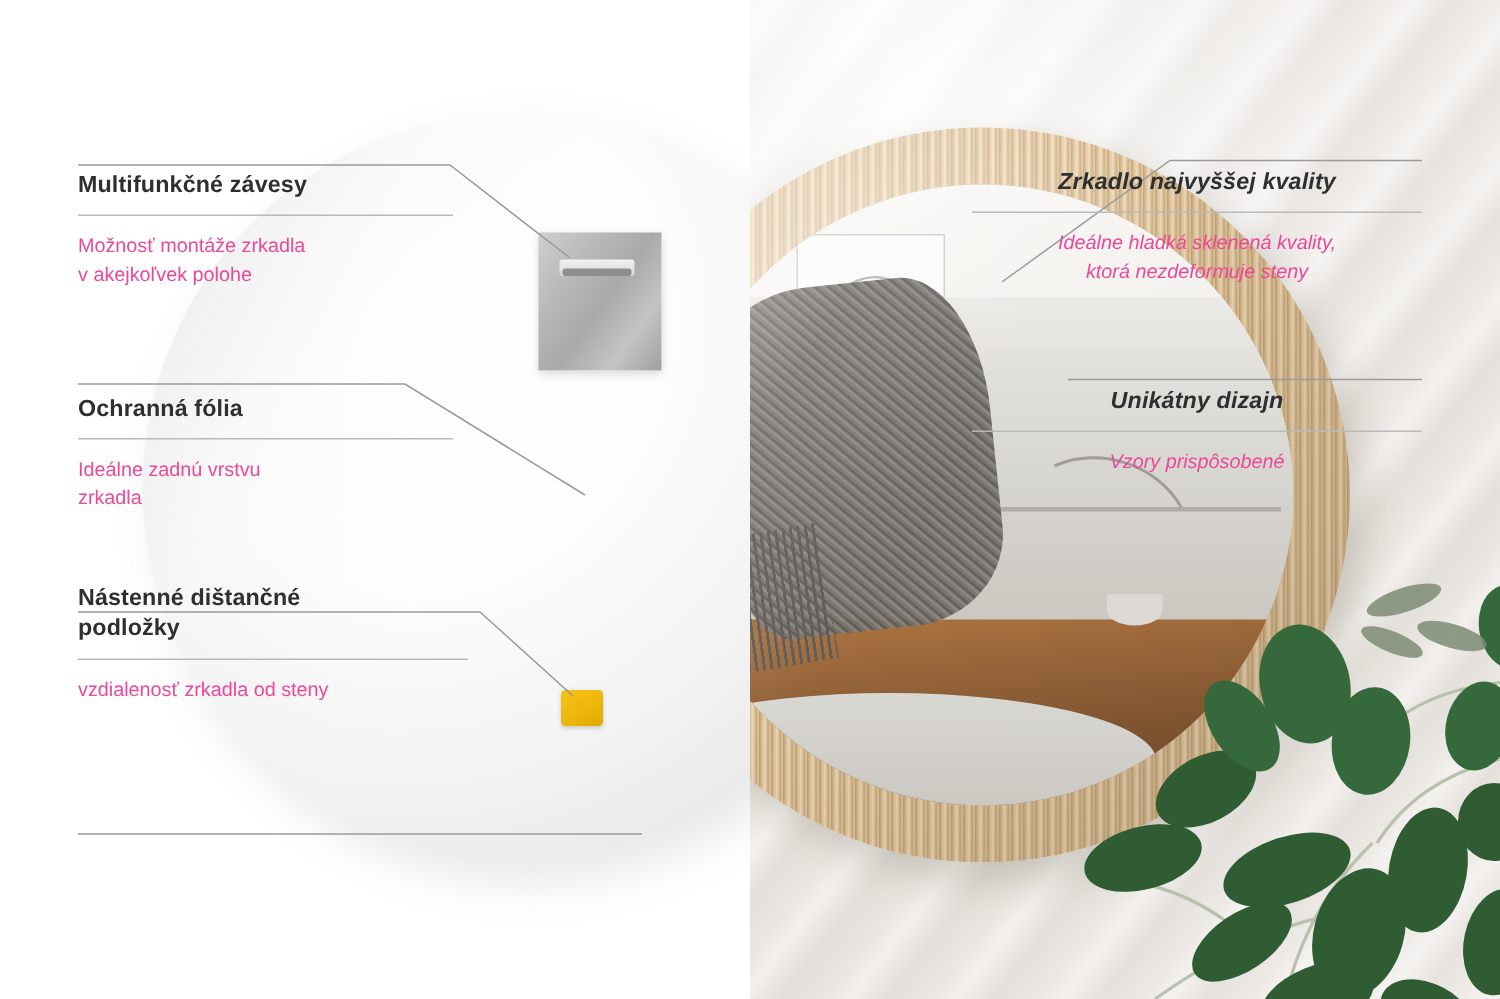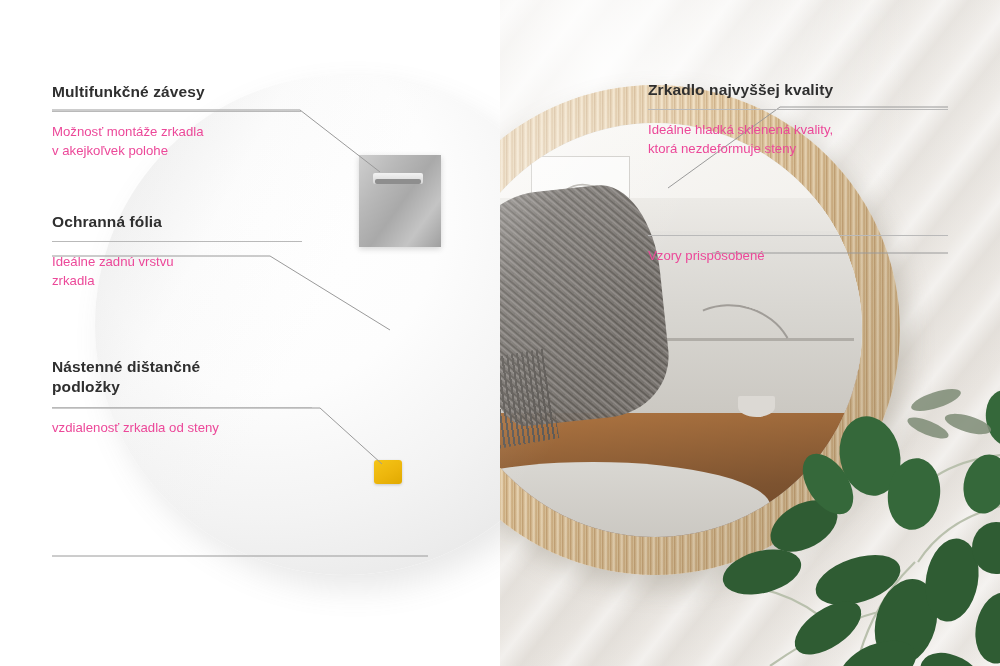--- a/index.html
+++ b/index.html
@@ -145,31 +145,31 @@
   .refl-art {
     position:absolute; left:20%; top:8%; width:24%; height:29%;
     background:rgba(255,255,255,.55);
     border:1px solid rgba(195,192,187,.75);
   }
 
   
   .leaves { position:absolute; right:-20px; bottom:-30px; width:320px; height:330px; }
 
   
-  .callout { position:absolute; }
+  .callout { position:absolute;margin-top:32px; }
   .callout h3 {
     font-size:15.5px; font-weight:bold; color:#2f2f2f; letter-spacing:.1px;
     line-height:1.32; white-space:nowrap;
   }
   .callout .rule { height:1px; background:#b9b9b9; margin:9px 0 10px 0; }
   .callout p {
     font-size:13.2px; color:#ec4899; line-height:1.44; font-weight:400;
   }
   .callout.left { text-align:left; }
-  .callout.right { text-align:left; }
+  .callout.right { text-align:center;font-style:italic; }
   .callout.right h3 { white-space:nowrap; }
 
   svg.lines { position:absolute; left:0; top:0; width:1000px; height:666px; pointer-events:none; }
 
   
   .hanger {
     position:absolute; left:359px; top:155px; width:82px; height:92px;
     background:linear-gradient(126deg,#cfcfcf 0%, #b9b9b9 28%, #a9a9a9 52%, #c4c4c4 76%, #9f9f9f 100%);
     box-shadow:0 2px 6px rgba(0,0,0,.16);
   }
@@ -290,21 +290,21 @@
     </g>
   </svg>
 
   <div class="callout left" style="left:52px; top:82px; width:250px;">
     <h3>Multifunkčné závesy</h3>
     <div class="rule"></div>
     <p>Možnosť montáže zrkadla</p>
     <p>v akejkoľvek polohe</p>
   </div>
 
-  <div class="callout left" style="left:52px; top:212px; width:250px;">
+  <div class="callout left" style="left:52px; top:231px; width:250px;">
     <h3>Ochranná fólia</h3>
     <div class="rule"></div>
     <p>Ideálne zadnú vrstvu</p>
     <p>zrkadla</p>
   </div>
 
   <div class="callout left" style="left:52px; top:357px; width:260px;">
     <h3>Nástenné dištančné</h3>
     <h3>podložky</h3>
     <div class="rule"></div>
@@ -313,17 +313,18 @@
 
 
   <div class="callout right" style="right:52px; top:80px; width:300px;">
     <h3>Zrkadlo najvyššej kvality</h3>
     <div class="rule"></div>
     <p>Ideálne hladká sklenená kvality,</p>
     <p>ktorá nezdeformuje steny</p>
   </div>
 
   <div class="callout right" style="right:52px; top:226px; width:300px;">
+    <h3>Unikátny dizajn</h3>
     <div class="rule"></div>
     <p>Vzory prispôsobené</p>
   </div>
 
 </div>
 
 </body></html>

